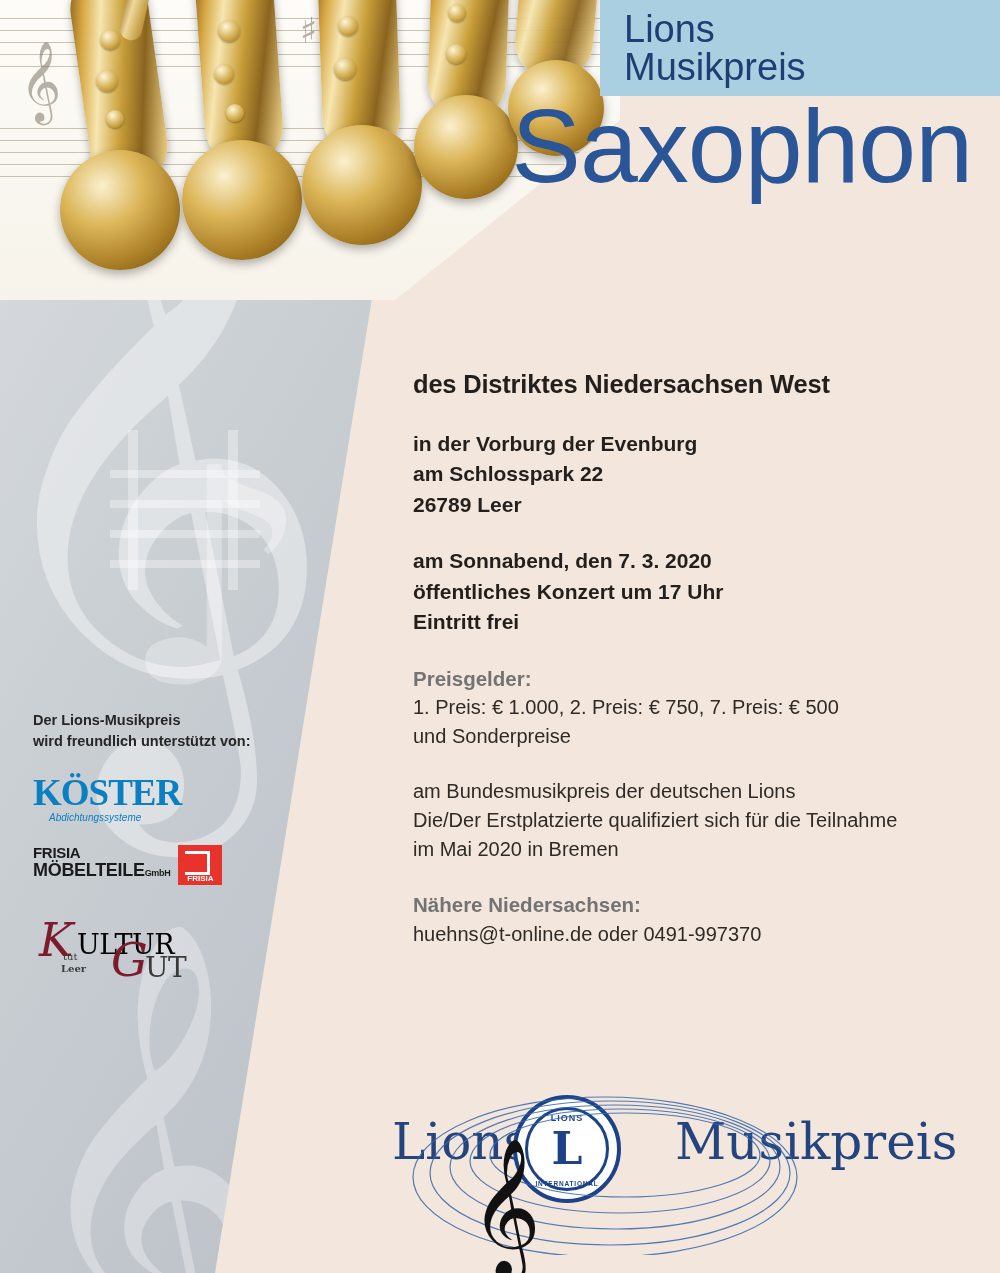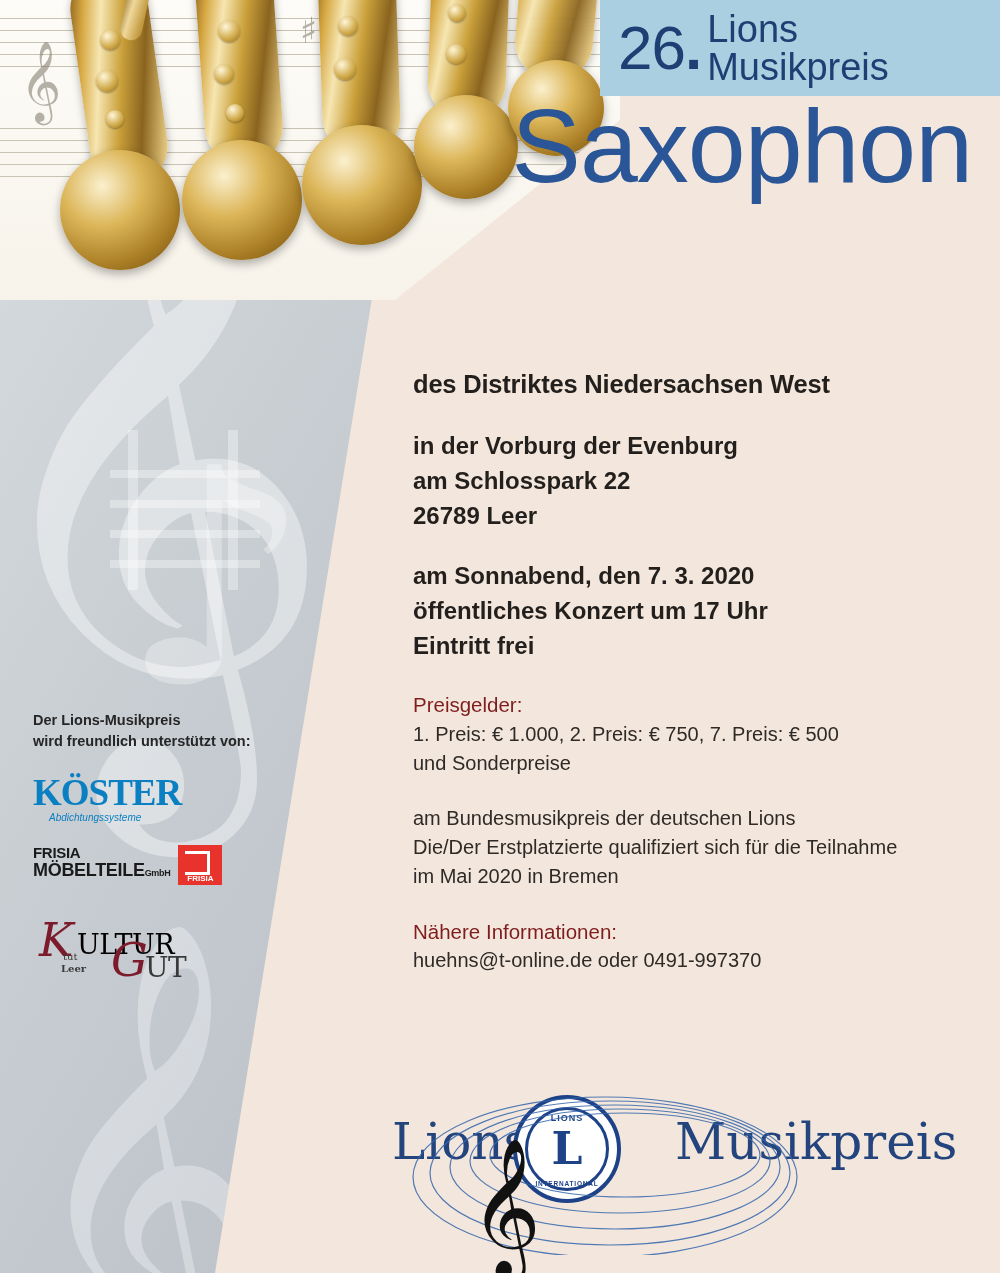--- a/index.html
+++ b/index.html
@@ -167,35 +167,35 @@
   }
   .body h2 {
     margin: 0 0 30px 0;
     font-size: 25.5px;
     font-weight: 700;
     color: #231f1c;
     letter-spacing: -0.2px;
   }
   .blk { margin-bottom: 26px; }
   .blk .b {
-    font-size: 24px;
+    font-size: 21px;
     font-weight: 700;
     line-height: 1.45;
     color: #231f1c;
   }
   .blk .n {
     font-size: 20px;
     font-weight: 400;
     line-height: 1.45;
     color: #2f2a26;
   }
   .blk .head {
     font-size: 20.5px;
-    font-weight: 400;
-    color: #7f1d1d;
+    font-weight: 700;
+    color: #737373;
     line-height: 1.45;
   }
 
   
   .sponsors {
     position: absolute;
     left: 33px;
     top: 710px;
     width: 260px;
     color: #2b2b2b;
@@ -417,21 +417,20 @@
     <div class="sax-body" style="left:430px; top:-80px; height:200px; transform: rotate(2deg);"></div>
     <div class="sax-bell" style="left:414px; top:95px; width:104px; height:104px;"></div>
     <div class="key" style="left:448px; top:4px; width:18px; height:18px;"></div>
     <div class="key" style="left:446px; top:44px; width:20px; height:20px;"></div>
 
     <div class="sax-body" style="left:520px; top:-110px; height:190px; transform: rotate(5deg); opacity:0.95;"></div>
     <div class="sax-bell" style="left:508px; top:60px; width:96px; height:96px;"></div>
   </div>
 
   <div class="badge">
-    <div class="badge-num"><span>26</span><span class="dot">.</span></div>
     <div class="badge-words">
       <div>Lions</div>
       <div>Musikpreis</div>
     </div>
   </div>
 
   <div class="title">
     <span class="l2">Saxophon</span>
   </div>
 
@@ -456,21 +455,21 @@
       <div class="n">und Sonderpreise</div>
     </div>
 
     <div class="blk">
       <div class="n">am Bundesmusikpreis der deutschen Lions</div>
       <div class="n">Die/Der Erstplatzierte qualifiziert sich für die Teilnahme</div>
       <div class="n">im Mai 2020 in Bremen</div>
     </div>
 
     <div class="blk">
-      <div class="head">Nähere Informationen:</div>
+      <div class="head">Nähere Niedersachsen:</div>
       <div class="n">huehns@t-online.de oder 0491-997370</div>
     </div>
   </div>
 
   <div class="sponsors">
     <div class="intro">
       <div>Der Lions-Musikpreis</div>
       <div>wird freundlich unterstützt von:</div>
     </div>
 

